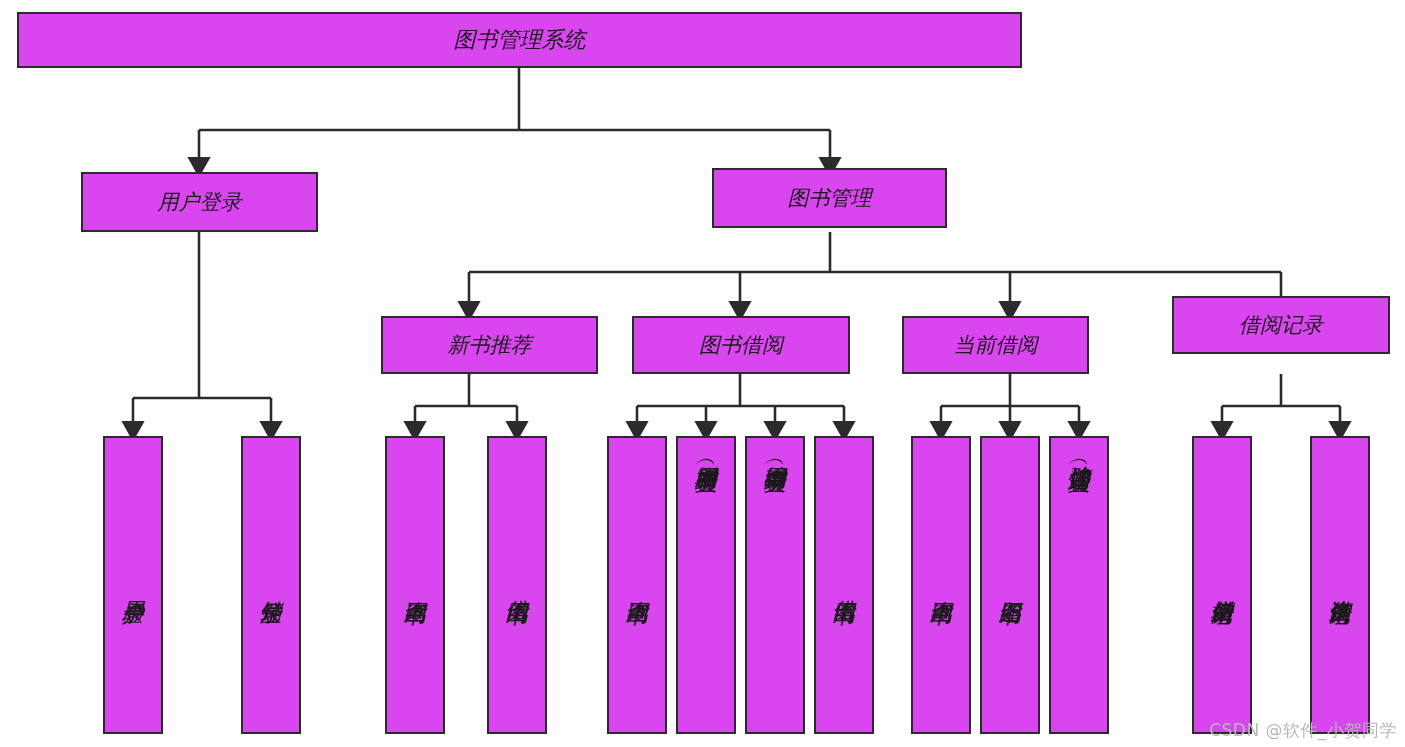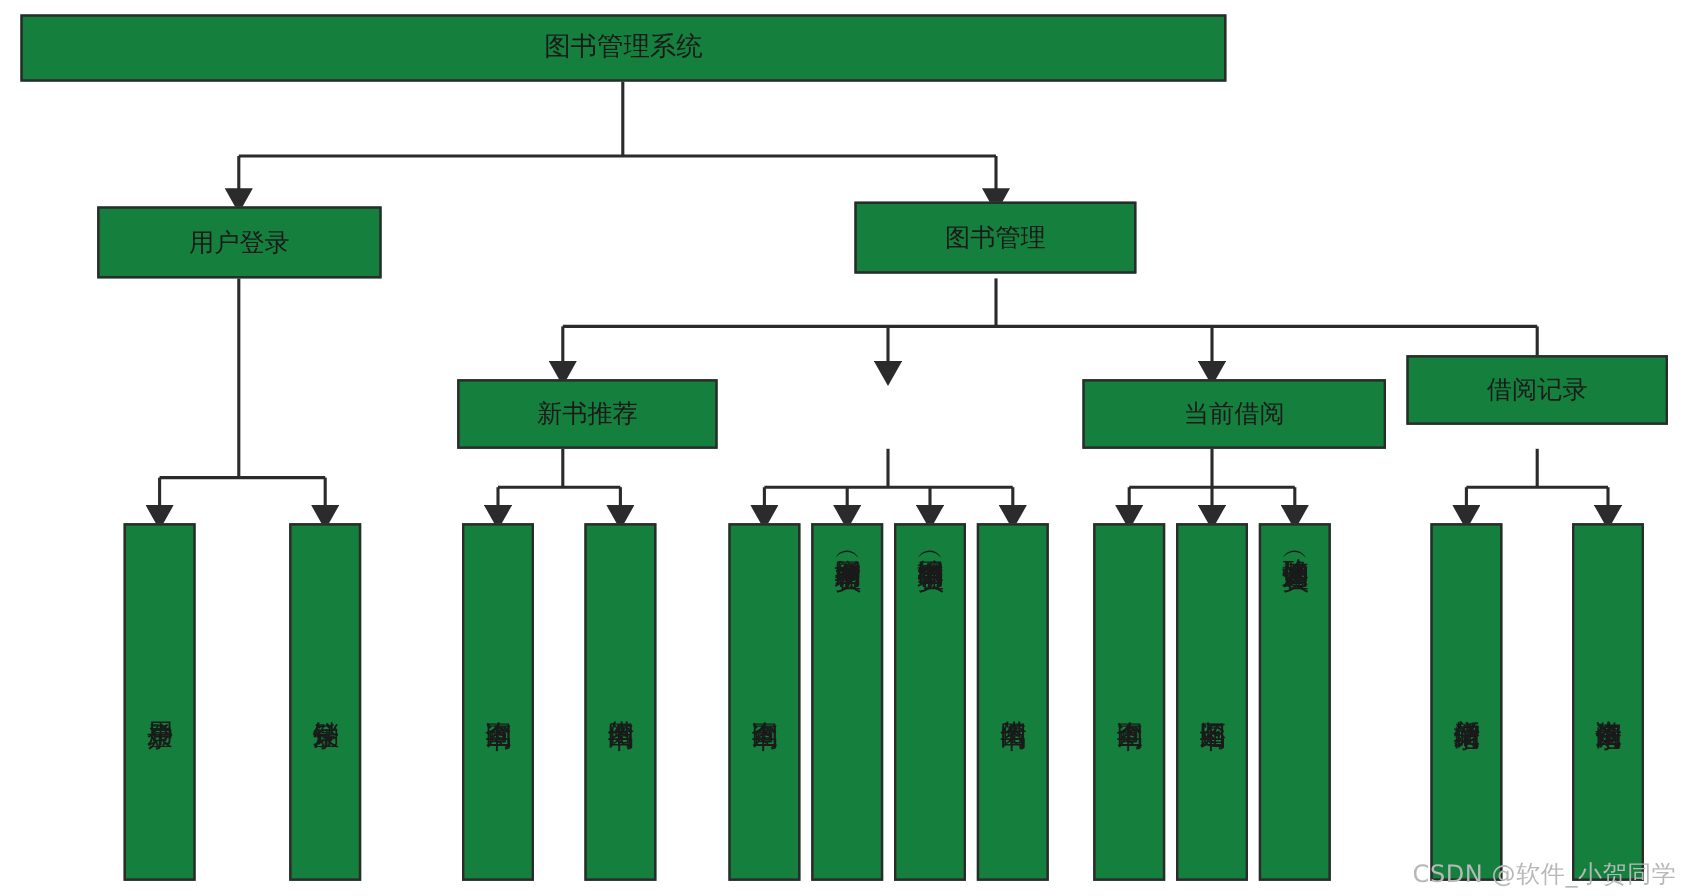--- a/index.html
+++ b/index.html
@@ -21,26 +21,27 @@
   #wires {
     position: absolute;
     left: 0;
     top: 0;
     width: 1405px;
     height: 747px;
   }
   .node {
     position: absolute;
     box-sizing: border-box;
-    background: #15803d;
+    background: #d946ef;
     border: 2.5px solid #2b2b2b;
     display: flex;
     align-items: center;
     justify-content: center;
     color: #1a1a1a;
+    font-style: italic;
   }
   .node .label {
     display: block;
     text-align: center;
     line-height: 1.0;
     letter-spacing: 0px;
   }
   
   .node.h .label {
     writing-mode: horizontal-tb;
@@ -64,21 +65,21 @@
     white-space: nowrap;
   }
   .node.v.mid {
     align-items: center;
     padding-top: 0;
   }
   #watermark {
     position: absolute;
     right: 8px;
     bottom: 5px;
-    font-size: 20px;
+    font-size: 17px;
     color: #b8b8b8;
     letter-spacing: 0.5px;
     white-space: nowrap;
     pointer-events: none;
   }
 </style>
 </head>
 <body>
 
 <div id="canvas">
@@ -140,21 +141,24 @@
   <div class="node h" style="left:81px; top:172px; width:237px; height:60px;">
     <span class="label">用户登录</span>
   </div>
   <div class="node h" style="left:712px; top:168px; width:235px; height:60px;">
     <span class="label">图书管理</span>
   </div>
 
   <div class="node h" style="left:381px; top:316px; width:217px; height:58px;">
     <span class="label">新书推荐</span>
   </div>
-  <div class="node h" style="left:902px; top:316px; width:253px; height:58px;">
+  <div class="node h" style="left:632px; top:316px; width:218px; height:58px;">
+    <span class="label">图书借阅</span>
+  </div>
+  <div class="node h" style="left:902px; top:316px; width:187px; height:58px;">
     <span class="label">当前借阅</span>
   </div>
   <div class="node h" style="left:1172px; top:296px; width:218px; height:58px;">
     <span class="label">借阅记录</span>
   </div>
 
   <div class="node v mid" style="left:103px; top:436px; width:60px; height:298px;">
     <span class="label">用户登录</span>
   </div>
   <div class="node v mid" style="left:241px; top:436px; width:60px; height:298px;">

